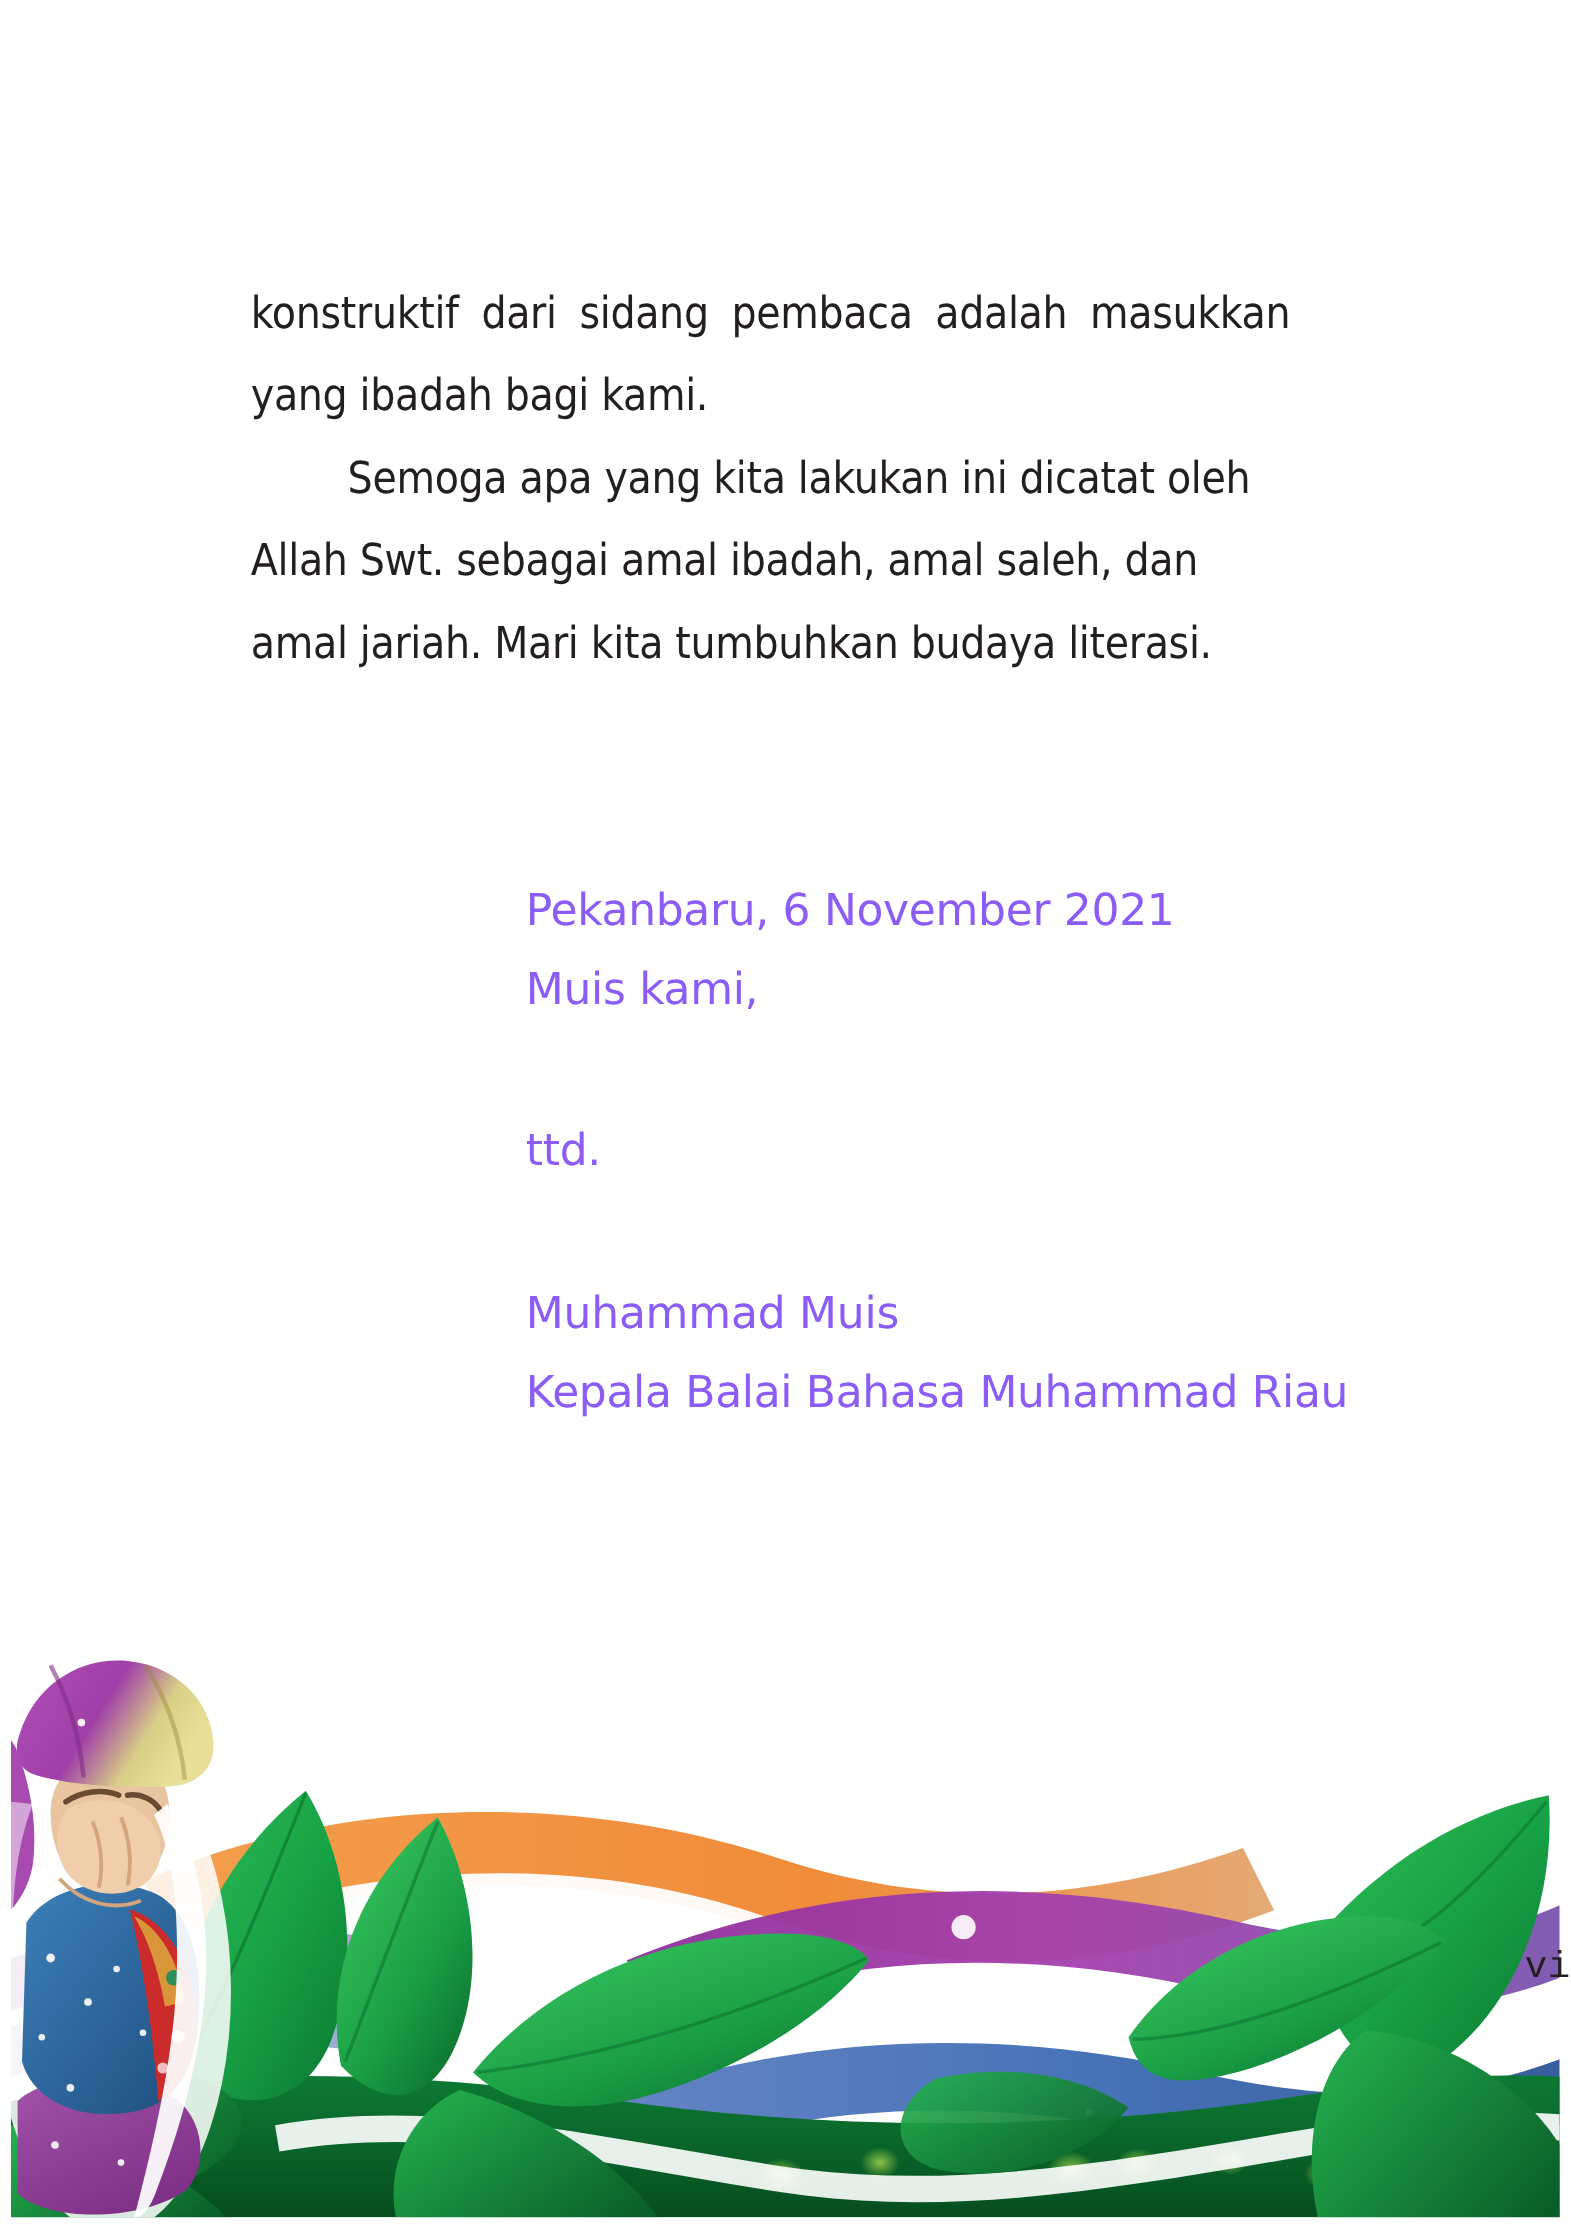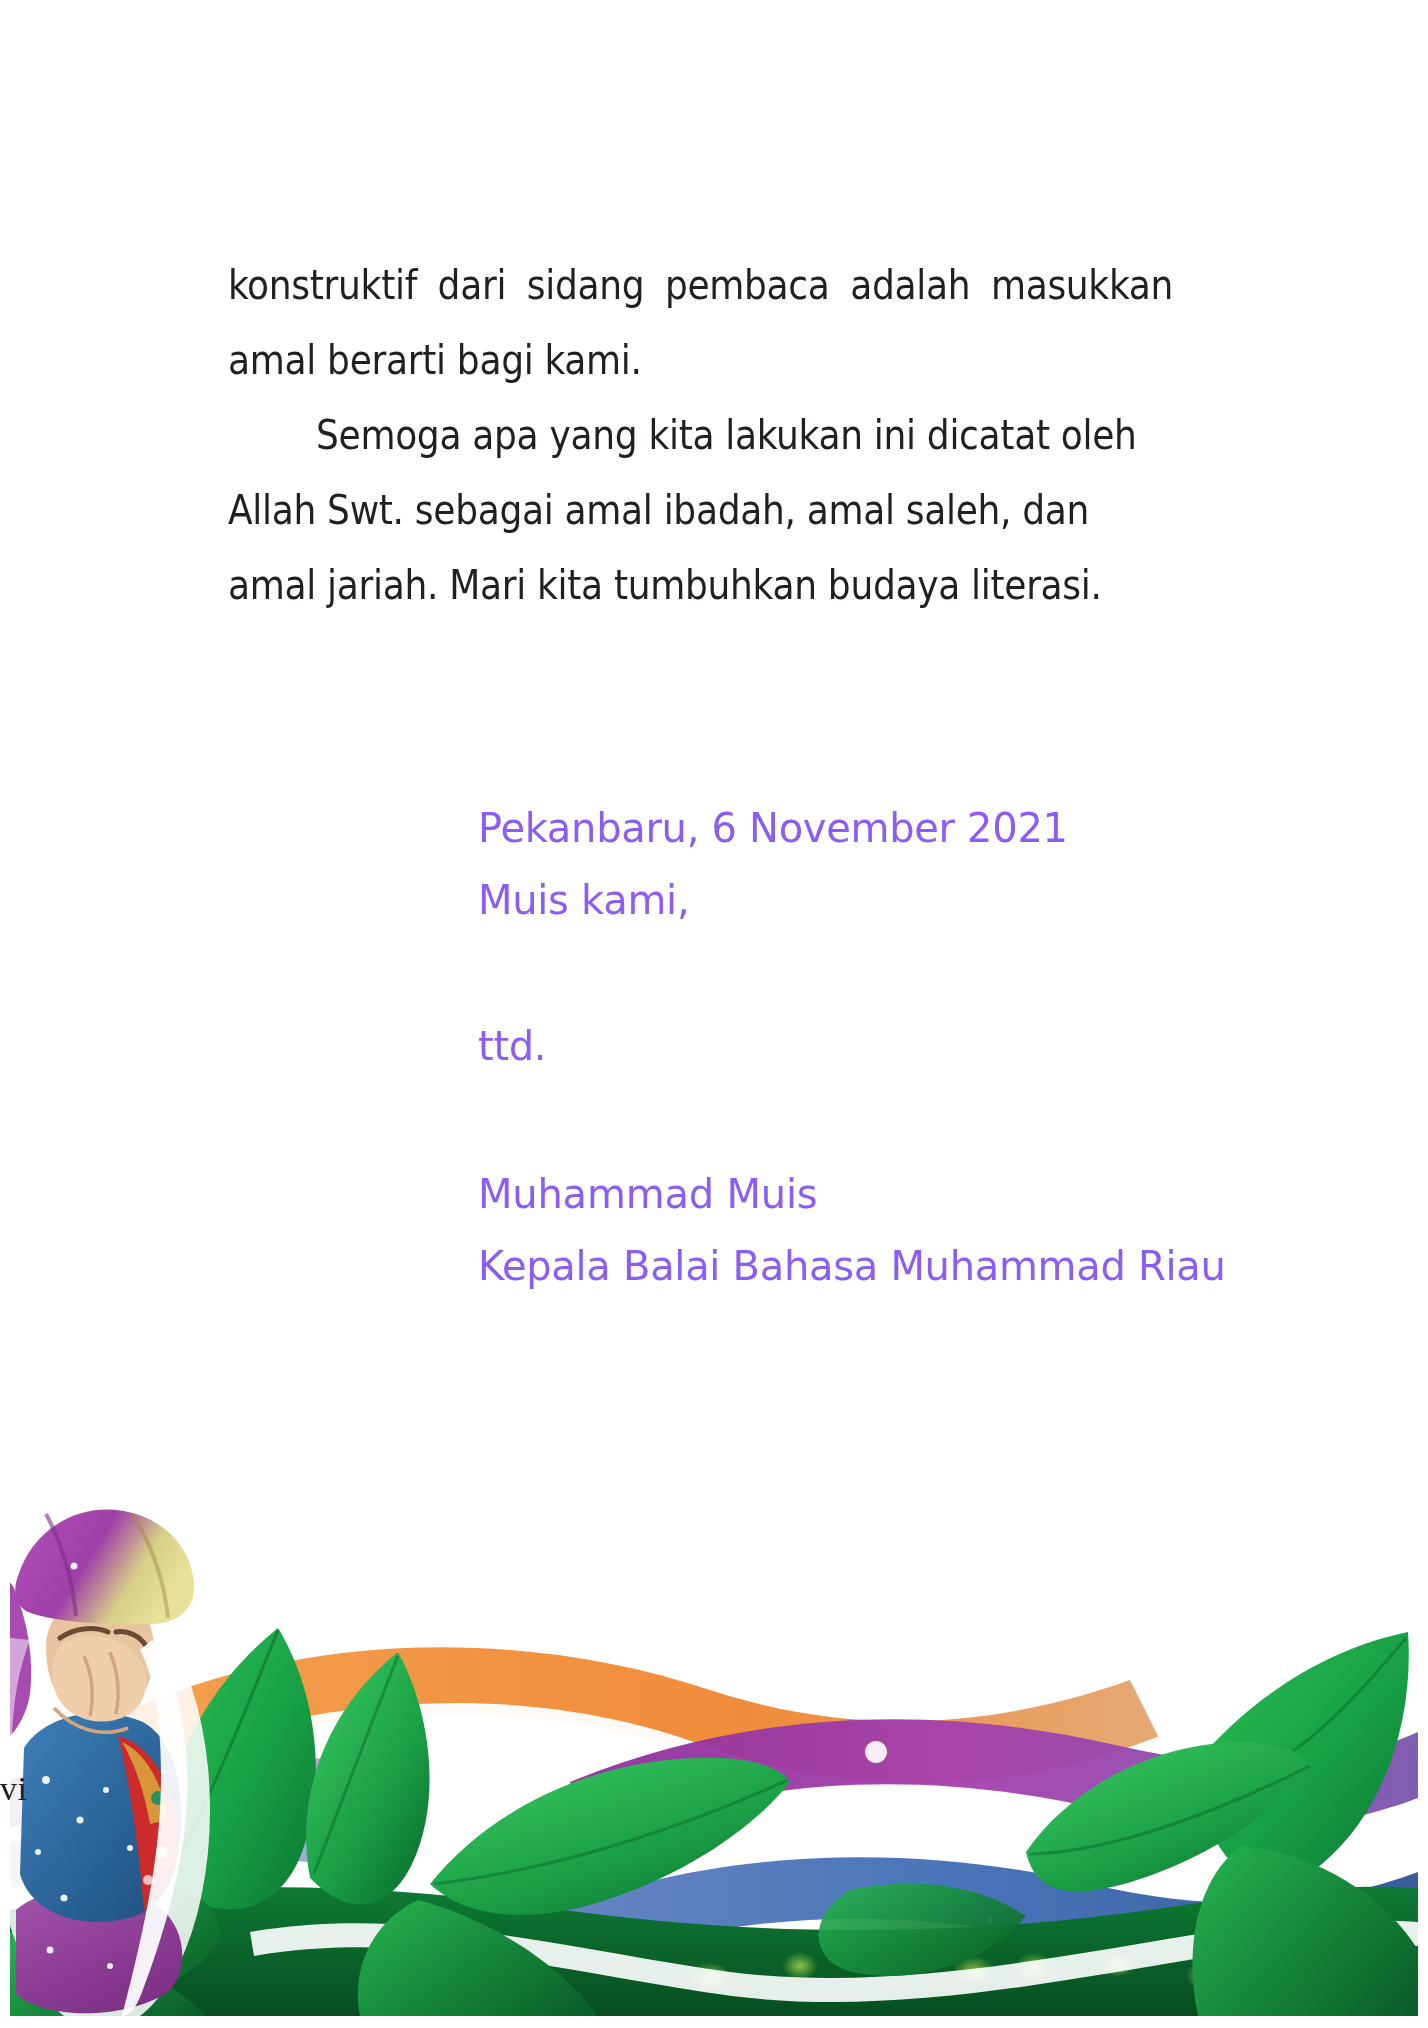--- a/index.html
+++ b/index.html
@@ -59,22 +59,22 @@
     font-weight: normal;
     letter-spacing: -0.2px;
   }
 
   
   .page-number {
     position: absolute;
     left: 0;
     top: 1770px;
     width: 1428px;
-    text-align: left;
-    font-family: Liberation Serif, serif;
+    text-align: right;
+    font-family: Liberation Mono, monospace;
     font-size: 34px;
     color: #231f20;
     z-index: 40;
     letter-spacing: 0.5px;
   }
 
   
   .footer-art {
     position: absolute;
     left: 10px;
@@ -85,21 +85,21 @@
     z-index: 10;
   }
   .footer-art svg { display: block; width: 100%; height: 100%; }
 </style>
 </head>
 <body>
 
 <div class="page">
 
   <div class="body-text">
-    <p class="para">konstruktif dari sidang pembaca adalah masukkan amal berarti bagi kami.</p>
+    <p class="para">konstruktif dari sidang pembaca adalah masukkan yang ibadah bagi kami.</p>
     <p class="para indent">Semoga apa yang kita lakukan ini dicatat oleh Allah Swt. sebagai amal ibadah, amal saleh, dan amal jariah. Mari kita tumbuhkan budaya literasi.</p>
   </div>
 
   <div class="signature">
     <p class="sig-line">Pekanbaru, 6 November 2021</p>
     <p class="sig-line">Muis kami,</p>
     <div class="sig-gap-lg"></div>
     <p class="sig-line">ttd.</p>
     <div class="sig-gap-md"></div>
     <p class="sig-line sig-name">Muhammad Muis</p>

